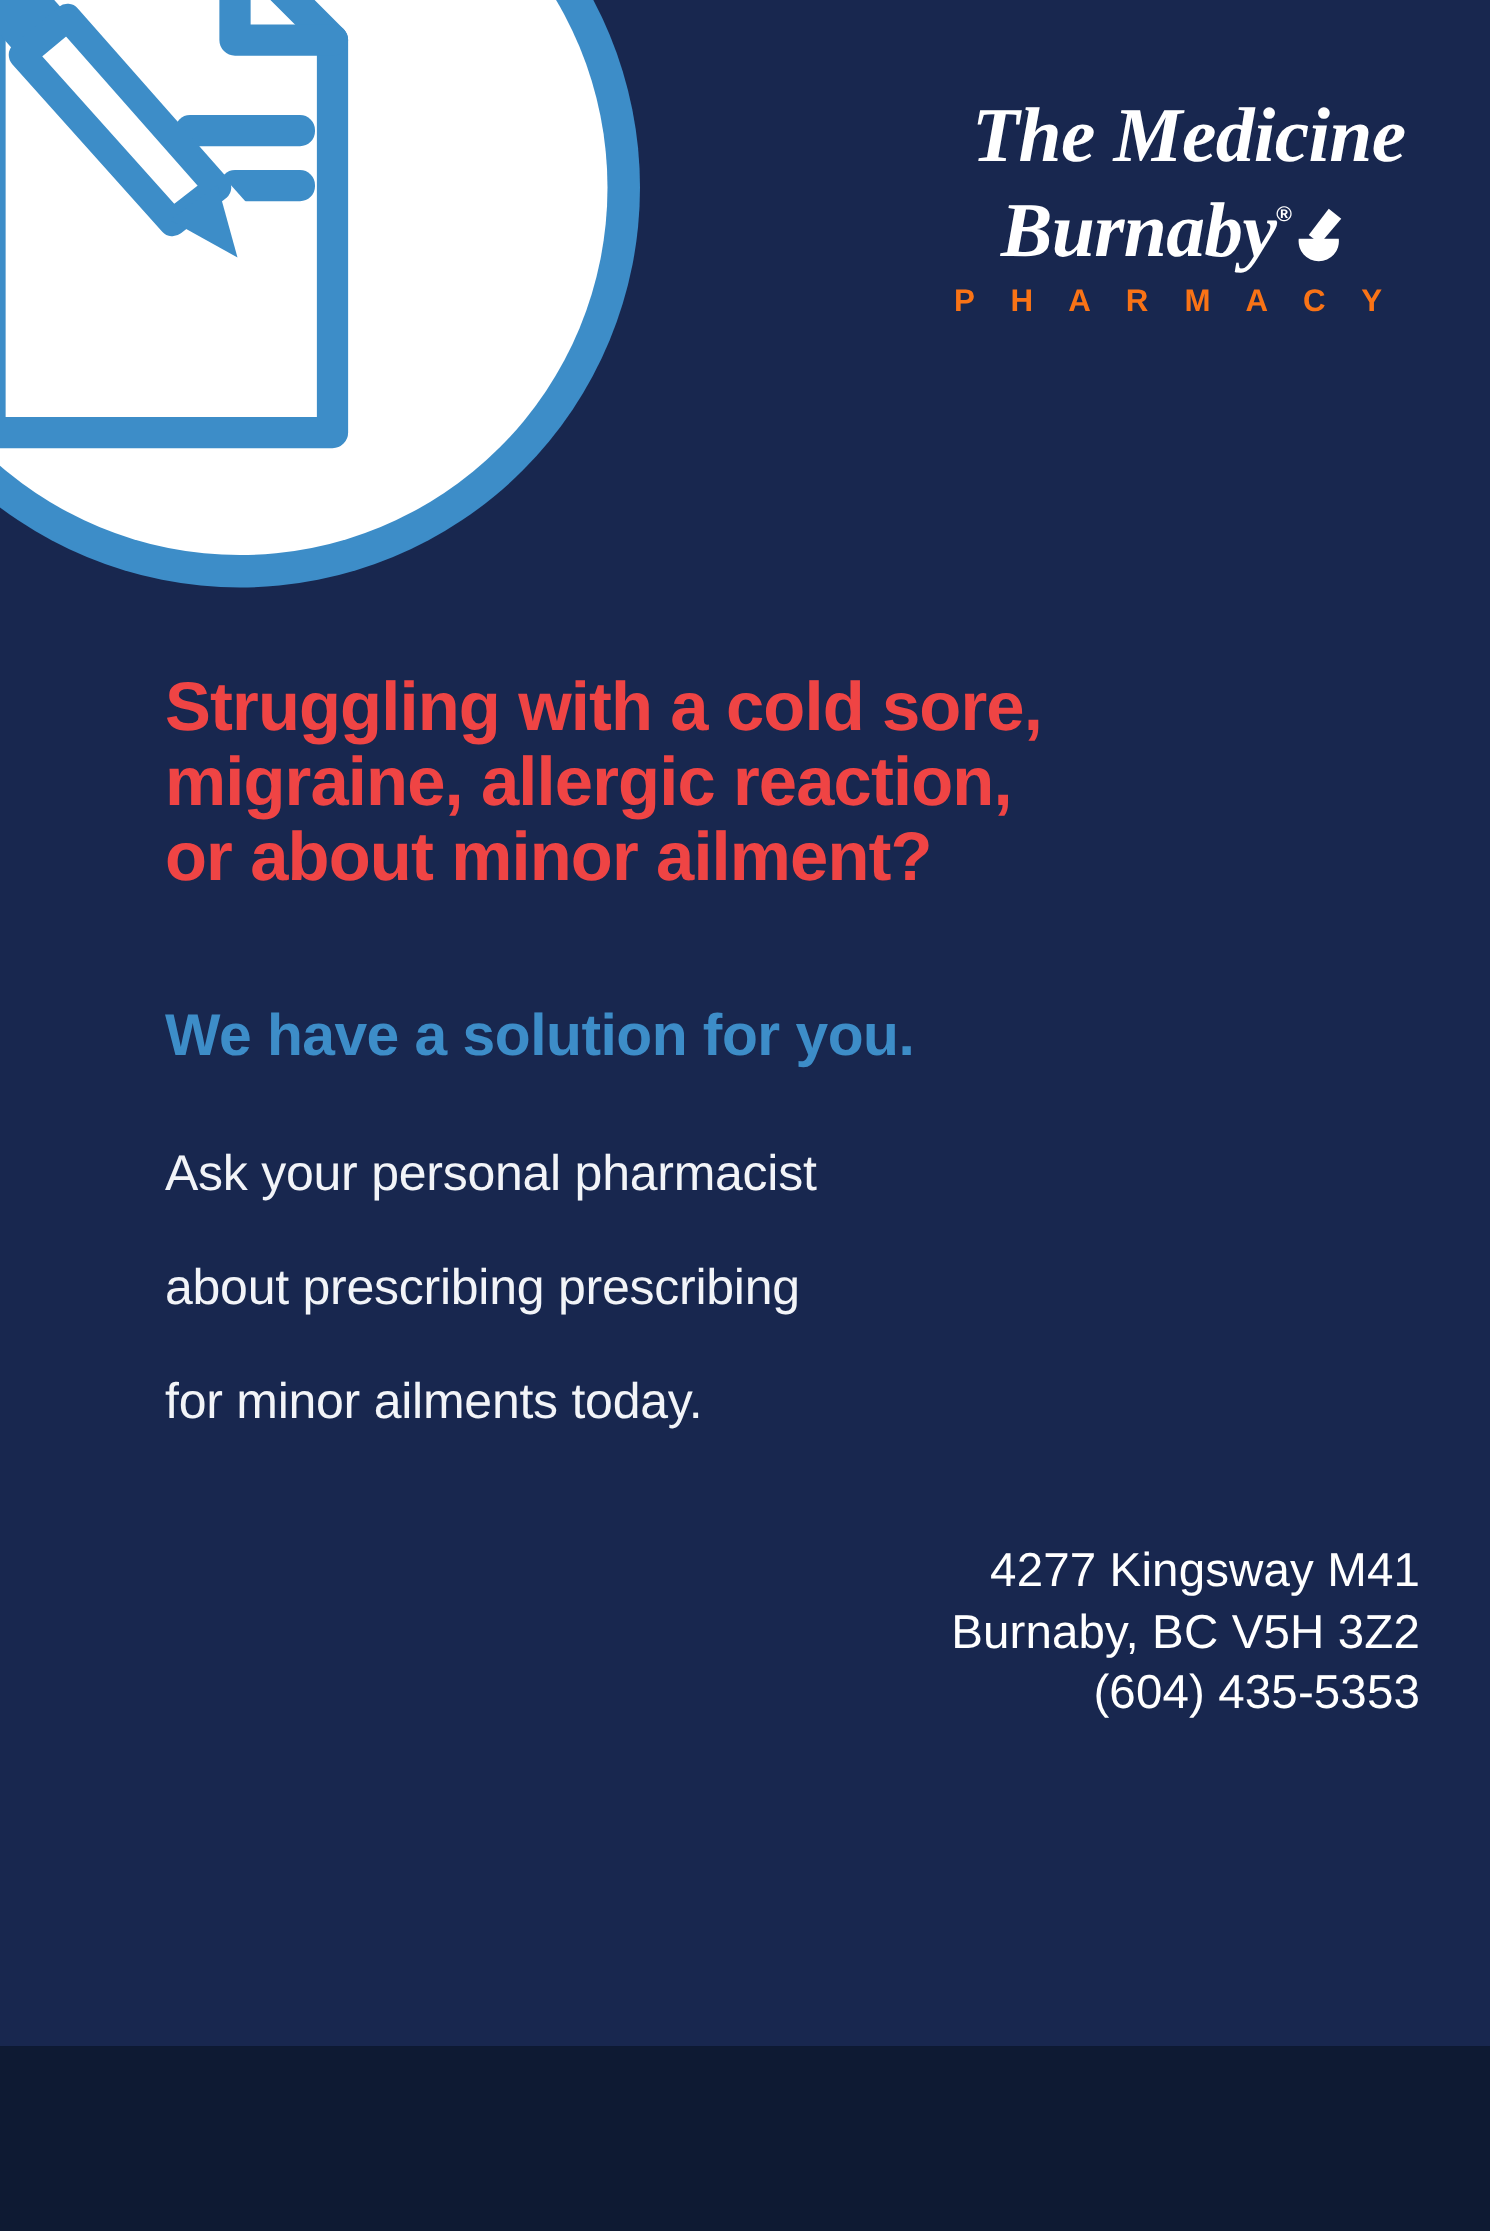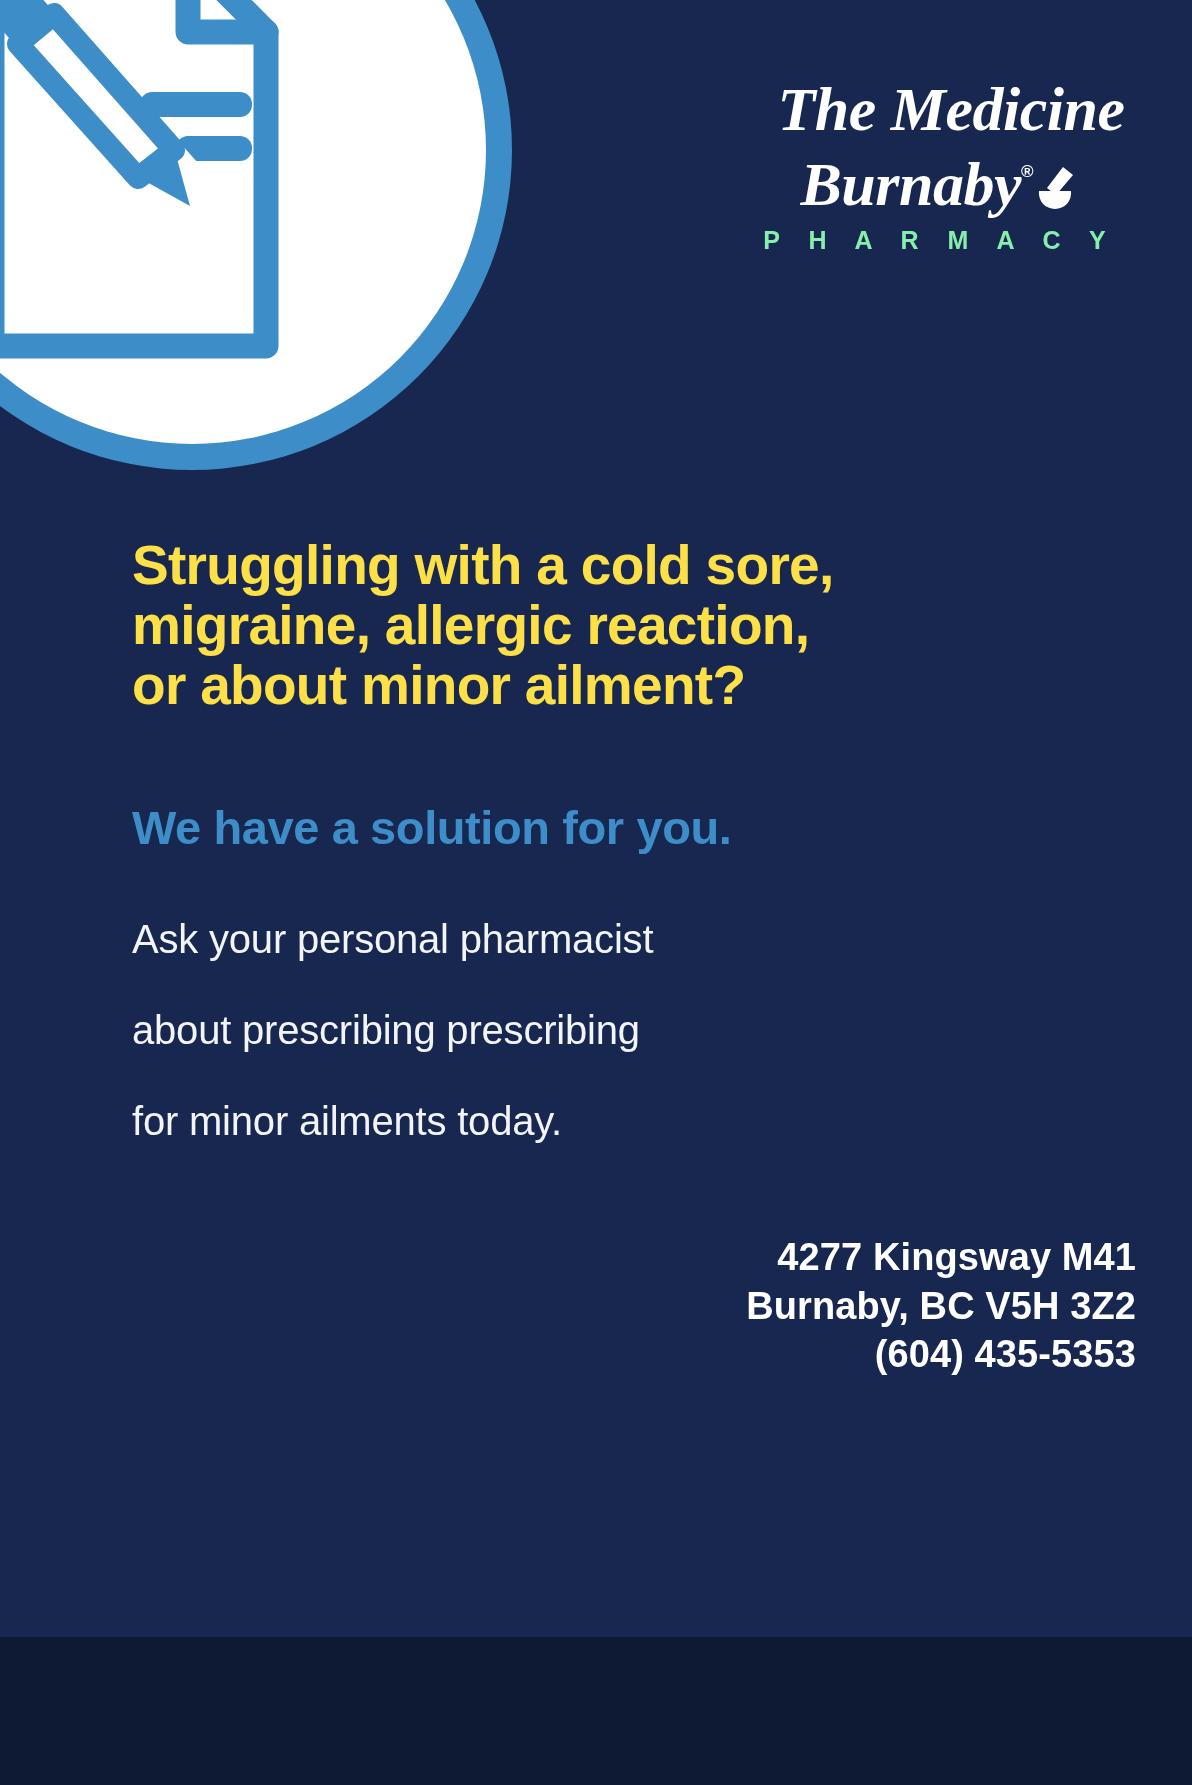--- a/index.html
+++ b/index.html
@@ -81,36 +81,36 @@
   }
   .logo-mortar{
     display:inline-block;
     width:42px;
     height:46px;
     vertical-align:-6px;
     margin-left:2px;
   }
   .logo-pharmacy{
     margin-top:10px;
-    color:#86efac;
+    color:#f97316;
     font-size:25px;
     font-weight:bold;
     letter-spacing:11px;
     padding-left:12px;
   }
 
   
   .copy{
     position:absolute;
     left:132px;
     top:536px;
     width:830px;
   }
   .headline{
-    color:#fde047;
+    color:#ef4444;
     font-size:55px;
     font-weight:bold;
     line-height:1.09;
     letter-spacing:-0.7px;
   }
   .subhead{
     color:#3d8dc8;
     font-size:47px;
     font-weight:bold;
     line-height:1.1;
@@ -128,21 +128,21 @@
   .body-copy span{ display:block;margin-top:36px; }
 
   
   .address{
     position:absolute;
     right:56px;
     bottom:258px;
     text-align:right;
     color:#ffffff;
     font-size:38px;
-    font-weight:bold;
+    font-weight:normal;
     line-height:1.28;
     letter-spacing:0.1px;
   }
   .address span{ display:block; }
 </style>
 </head>
 <body>
 
 <div id="poster">
 

